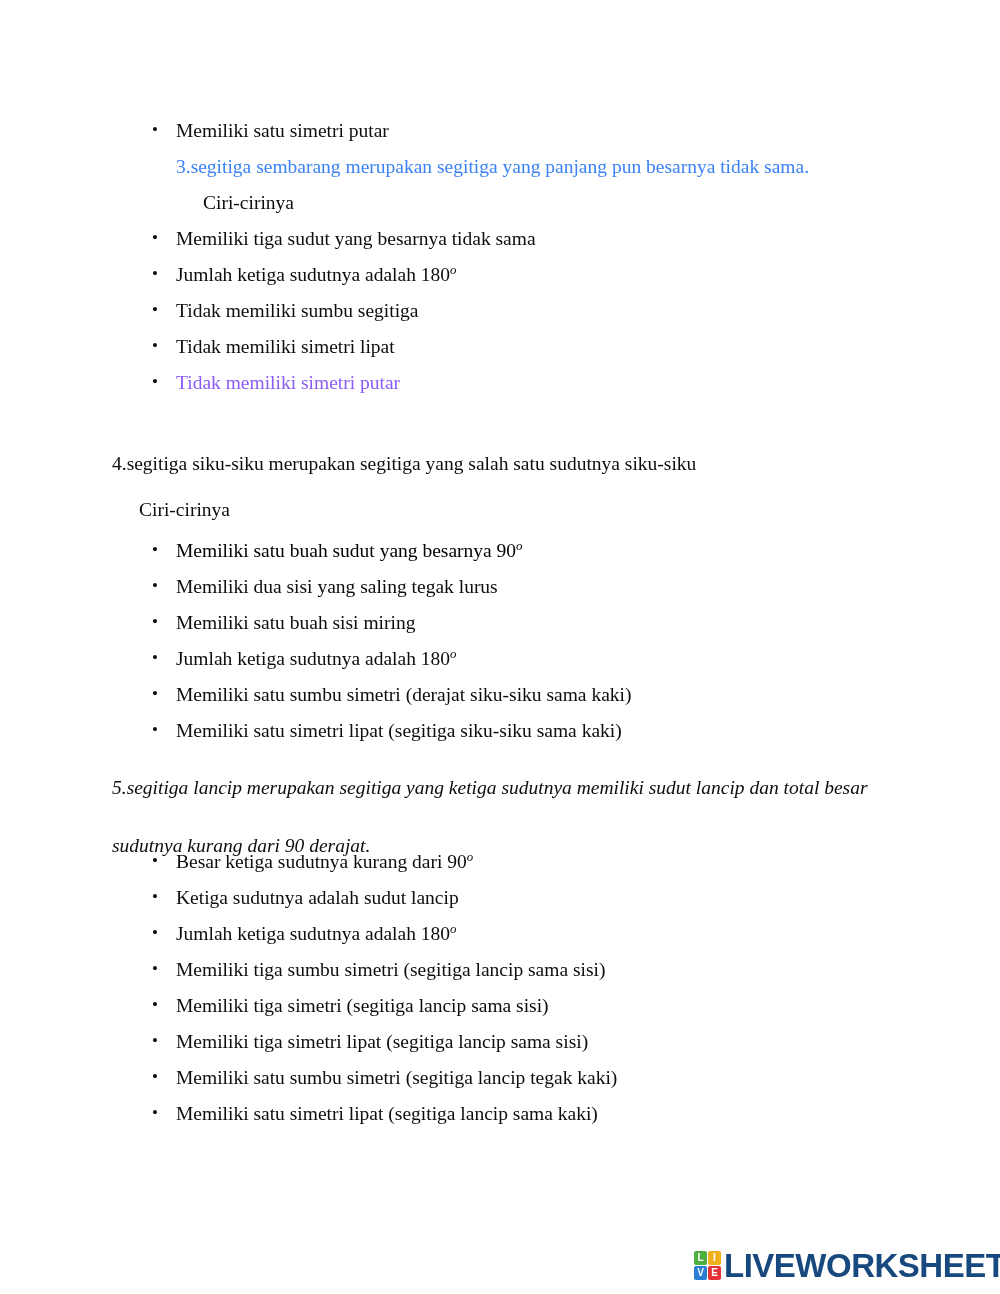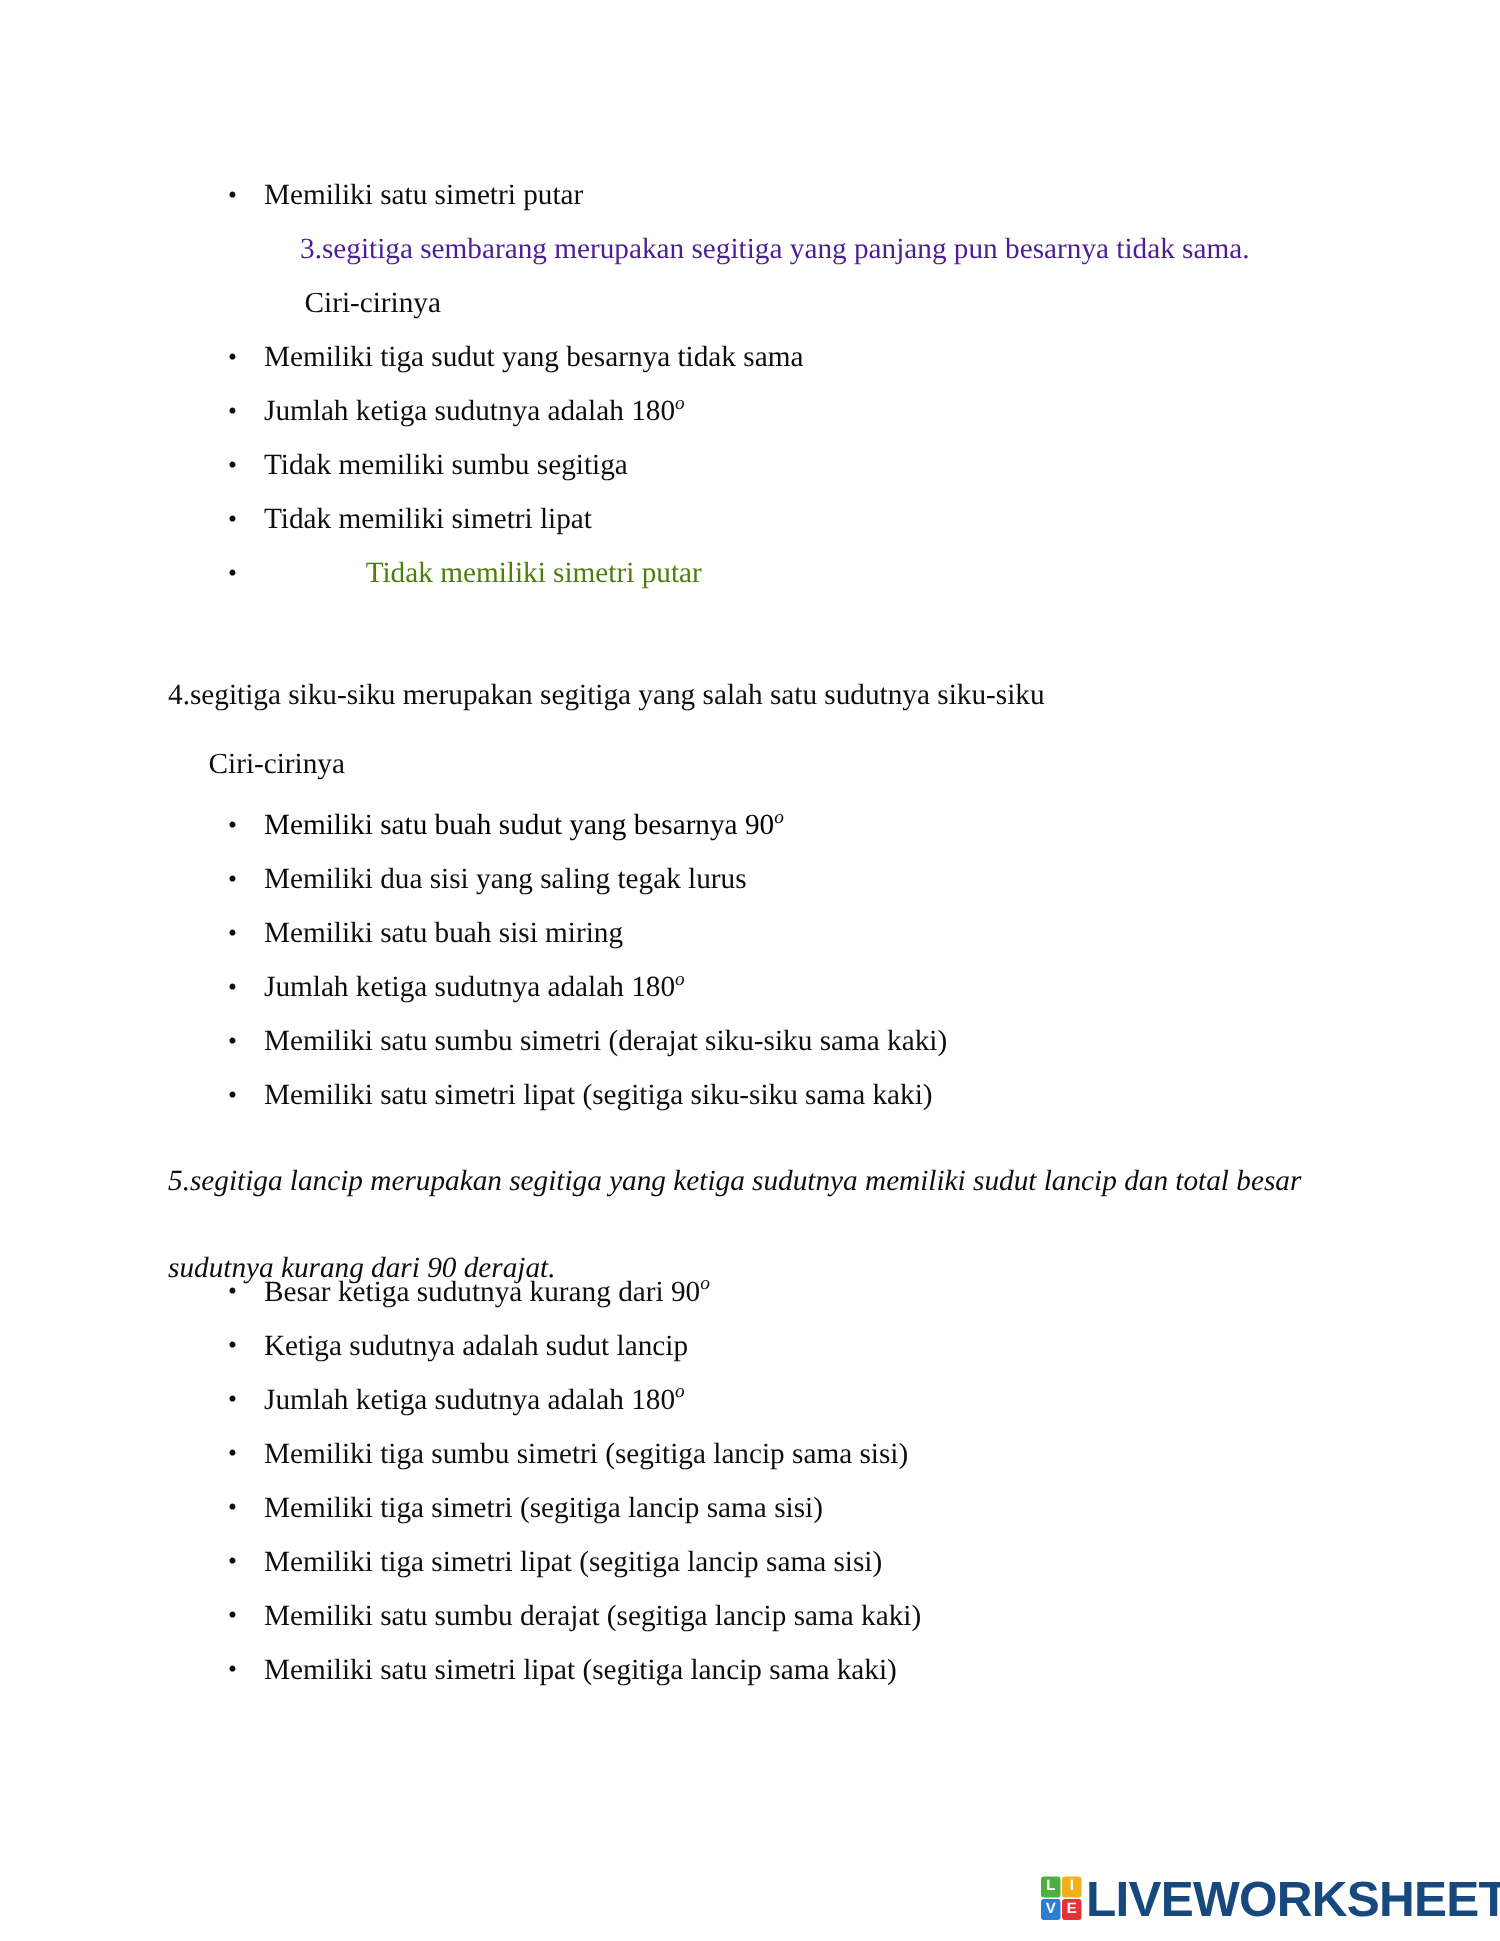--- a/index.html
+++ b/index.html
@@ -147,29 +147,29 @@
 <body>
 
 <div class="page" style="background: rgb(255, 255, 255);">
 
   <div class="content">
 
     <ul class="bullets list-a">
       <li style="color: rgb(13, 13, 13);">Memiliki satu simetri putar</li>
     </ul>
 
-    <div class="para p-sec3" style="color: #4c1d95; margin-left: 24px;">3.segitiga sembarang merupakan segitiga yang panjang pun besarnya tidak sama.</div>
+    <div class="para p-sec3" style="color: #3b82f6;">3.segitiga sembarang merupakan segitiga yang panjang pun besarnya tidak sama.</div>
     <div class="para p-ciri3" style="color: rgb(13, 13, 13);">Ciri-cirinya</div>
 
     <ul class="bullets list-b">
       <li style="color: rgb(13, 13, 13);"><span>Memiliki tiga sudut yang besarnya tidak sama</span><sup class="deg"></sup></li>
       <li style="color: rgb(13, 13, 13);"><span>Jumlah ketiga sudutnya adalah 180</span><sup class="deg">o</sup></li>
       <li style="color: rgb(13, 13, 13);"><span>Tidak memiliki sumbu segitiga</span><sup class="deg"></sup></li>
       <li style="color: rgb(13, 13, 13);"><span>Tidak memiliki simetri lipat</span><sup class="deg"></sup></li>
-      <li style="color: #4d7c0f; text-align: center;"><span>Tidak memiliki simetri putar</span><sup class="deg"></sup></li>
+      <li style="color: #8b5cf6;"><span>Tidak memiliki simetri putar</span><sup class="deg"></sup></li>
     </ul>
 
     <div class="para p-sec4" style="color: rgb(13, 13, 13);">4.segitiga siku-siku merupakan segitiga yang salah satu sudutnya siku-siku</div>
     <div class="para p-ciri4" style="color: rgb(13, 13, 13);">Ciri-cirinya</div>
 
     <ul class="bullets list-c">
       <li style="color: #000000;"><span>Memiliki satu buah sudut yang besarnya 90</span><sup class="deg">o</sup></li>
       <li style="color: rgb(13, 13, 13);"><span>Memiliki dua sisi yang saling tegak lurus</span><sup class="deg"></sup></li>
       <li style="color: rgb(13, 13, 13);"><span>Memiliki satu buah sisi miring</span><sup class="deg"></sup></li>
       <li style="color: rgb(13, 13, 13);"><span>Jumlah ketiga sudutnya adalah 180</span><sup class="deg">o</sup></li>
@@ -179,21 +179,21 @@
 
     <div class="para p-sec5" style="color: rgb(13, 13, 13);">5.segitiga lancip merupakan segitiga yang ketiga sudutnya memiliki sudut lancip dan total besar sudutnya kurang dari 90 derajat.</div>
 
     <ul class="bullets list-d">
       <li style="color: rgb(13, 13, 13);"><span>Besar ketiga sudutnya kurang dari 90</span><sup class="deg">o</sup></li>
       <li style="color: rgb(13, 13, 13);"><span>Ketiga sudutnya adalah sudut lancip</span><sup class="deg"></sup></li>
       <li style="color: rgb(13, 13, 13);"><span>Jumlah ketiga sudutnya adalah 180</span><sup class="deg">o</sup></li>
       <li style="color: rgb(13, 13, 13);"><span>Memiliki tiga sumbu simetri (segitiga lancip sama sisi)</span><sup class="deg"></sup></li>
       <li style="color: rgb(13, 13, 13);"><span>Memiliki tiga simetri (segitiga lancip sama sisi)</span><sup class="deg"></sup></li>
       <li style="color: rgb(13, 13, 13);"><span>Memiliki tiga simetri lipat (segitiga lancip sama sisi)</span><sup class="deg"></sup></li>
-      <li style="color: rgb(13, 13, 13);"><span>Memiliki satu sumbu derajat (segitiga lancip sama kaki)</span><sup class="deg"></sup></li>
+      <li style="color: rgb(13, 13, 13);"><span>Memiliki satu sumbu simetri (segitiga lancip tegak kaki)</span><sup class="deg"></sup></li>
       <li style="color: rgb(13, 13, 13);"><span>Memiliki satu simetri lipat (segitiga lancip sama kaki)</span><sup class="deg"></sup></li>
     </ul>
 
   </div>
 
   <div class="lw-logo">
     <div class="lw-mark">
       <div class="lw-cell" style="background: rgb(76, 175, 63);">L</div>
       <div class="lw-cell" style="background: rgb(240, 176, 28);">I</div>
       <div class="lw-cell" style="background: rgb(42, 127, 212);">V</div>

